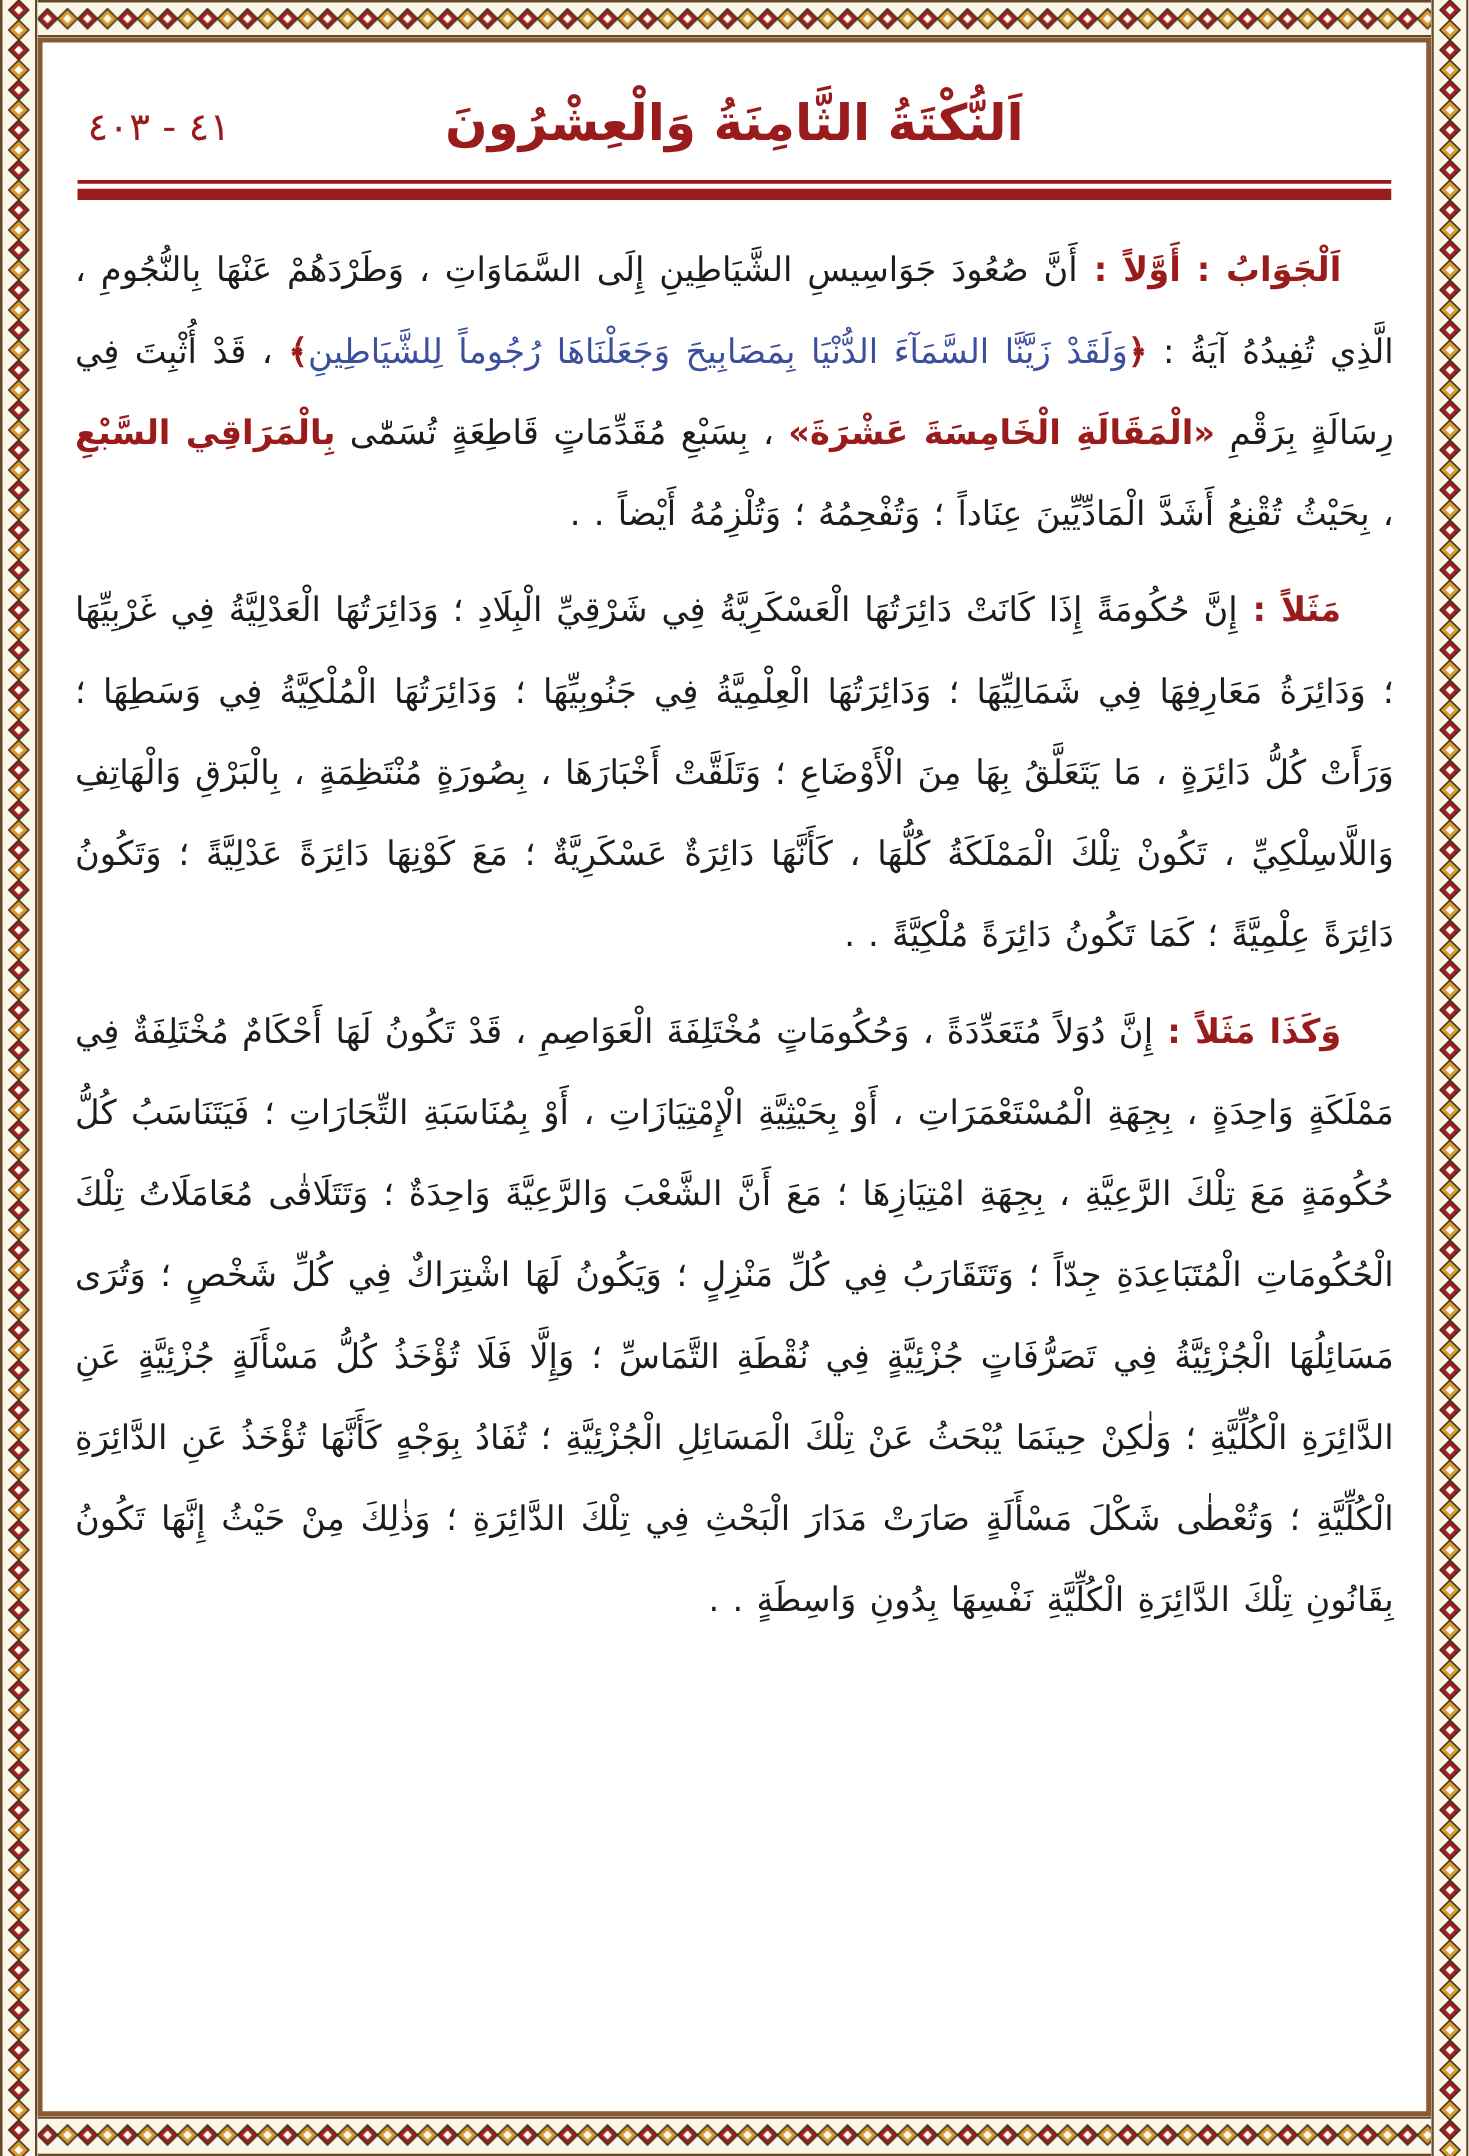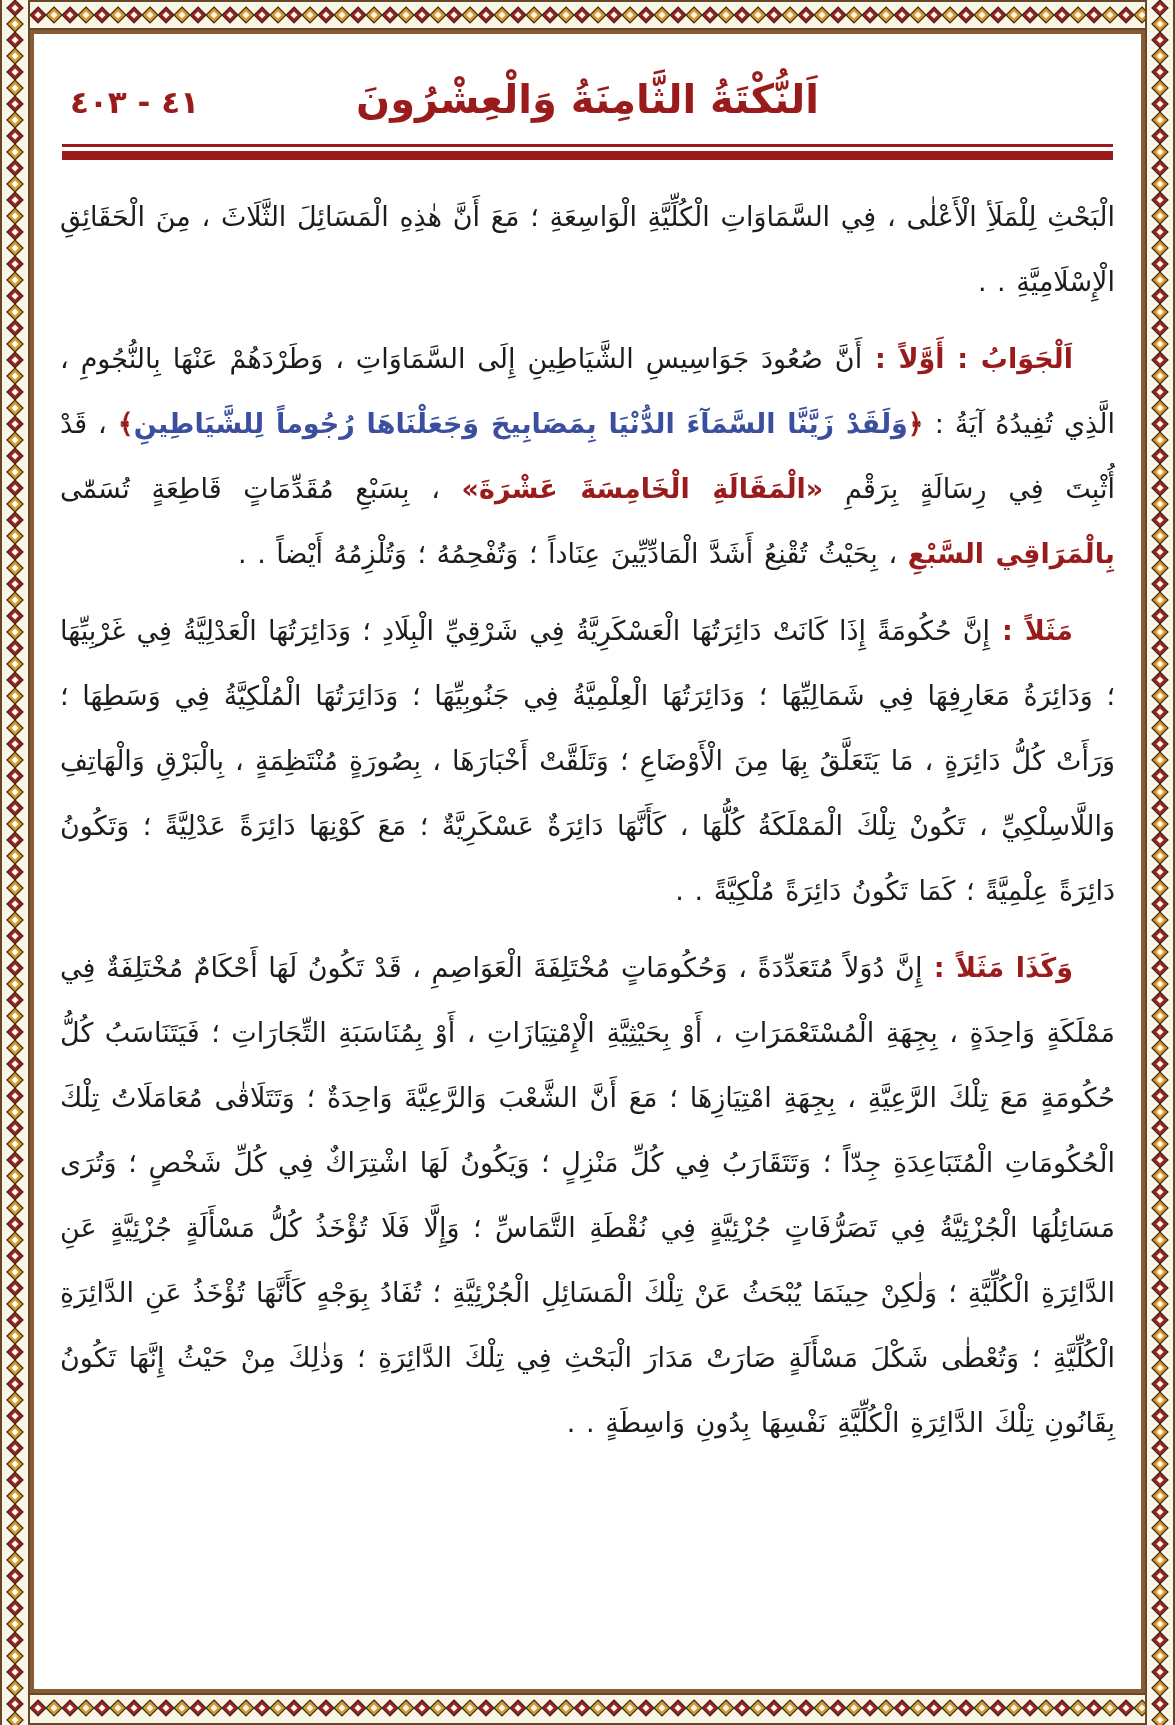--- a/index.html
+++ b/index.html
@@ -29,21 +29,21 @@
   .frame{
     position:absolute;left:30px;top:30px;right:30px;bottom:32px;
     border:4px solid var(--frame-brown);
     background:#ffffff;
     box-sizing:border-box;
     padding:24px 26px 0 26px;
   }
   .header{position:relative;height:82px;}
   .page-number{
     position:absolute;left:10px;top:26px;
-    color:var(--heading-red);font-weight:bold;font-size:31px;
+    color:var(--heading-red);font-weight:normal;font-size:31px;
     letter-spacing:1px;white-space:nowrap;
   }
   .page-title{
     text-align:center;color:var(--heading-red);
     font-weight:bold;font-size:40px;line-height:82px;
   }
   .header-rule{margin:4px 2px 0 2px;}
   .rule-thin{height:3px;background:var(--heading-red);}
   .rule-gap{height:4px;}
   .rule-thick{height:9px;background:var(--heading-red);}
@@ -51,21 +51,21 @@
     margin-top:24px;
     font-size:27px;line-height:65px;
     color:var(--text-black);
     text-align:justify;
     word-spacing:2px;
   }
   .para{margin:0 0 12px 0;}
   .para.indent{text-indent:42px;}
   .seg-black{color:var(--text-black);}
   .seg-red-bold{color:var(--heading-red);font-weight:bold;}
-  .seg-blue-bold{color:var(--verse-blue);font-weight:bold;}
+  .seg-blue-bold{color:var(--verse-blue);font-weight:normal;}
 </style>
 </head>
 <body>
 
 <div class="page">
 
   <svg class="band band-top" width="1115" height="30" viewBox="0 0 1115 30" preserveAspectRatio="none" aria-hidden="true">
     <defs>
       <pattern id="chainH" patternUnits="userSpaceOnUse" width="32" height="30">
         <rect width="32" height="30" class="pat-bg"></rect>
@@ -114,20 +114,19 @@
       <div class="page-title">اَلنُّكْتَةُ الثَّامِنَةُ وَالْعِشْرُونَ</div>
     </div>
 
     <div class="header-rule">
       <div class="rule-thin"></div>
       <div class="rule-gap"></div>
       <div class="rule-thick"></div>
     </div>
 
     <div class="body-text">
-        <p class="para"><span class="seg-black">الْبَحْثِ لِلْمَلَأِ الْأَعْلٰى ، فِي السَّمَاوَاتِ الْكُلِّيَّةِ الْوَاسِعَةِ ؛ مَعَ أَنَّ هٰذِهِ الْمَسَائِلَ الثَّلَاثَ ، مِنَ الْحَقَائِقِ الْإِسْلَامِيَّةِ . .</span></p>
         <p class="para indent"><span class="seg-red-bold">اَلْجَوَابُ : أَوَّلاً : </span><span class="seg-black">أَنَّ صُعُودَ جَوَاسِيسِ الشَّيَاطِينِ إِلَى السَّمَاوَاتِ ، وَطَرْدَهُمْ عَنْهَا بِالنُّجُومِ ، الَّذِي تُفِيدُهُ آيَةُ : </span><span class="seg-red-bold">﴿</span><span class="seg-blue-bold">وَلَقَدْ زَيَّنَّا السَّمَآءَ الدُّنْيَا بِمَصَابِيحَ وَجَعَلْنَاهَا رُجُوماً لِلشَّيَاطِينِ</span><span class="seg-red-bold">﴾</span><span class="seg-black"> ، قَدْ أُثْبِتَ فِي رِسَالَةٍ بِرَقْمِ </span><span class="seg-red-bold">«الْمَقَالَةِ الْخَامِسَةَ عَشْرَةَ»</span><span class="seg-black"> ، بِسَبْعِ مُقَدِّمَاتٍ قَاطِعَةٍ تُسَمّٰى </span><span class="seg-red-bold">بِالْمَرَاقِي السَّبْعِ</span><span class="seg-black"> ، بِحَيْثُ تُقْنِعُ أَشَدَّ الْمَادِّيِّينَ عِنَاداً ؛ وَتُفْحِمُهُ ؛ وَتُلْزِمُهُ أَيْضاً . .</span></p>
         <p class="para indent"><span class="seg-red-bold">مَثَلاً : </span><span class="seg-black">إِنَّ حُكُومَةً إِذَا كَانَتْ دَائِرَتُهَا الْعَسْكَرِيَّةُ فِي شَرْقِيِّ الْبِلَادِ ؛ وَدَائِرَتُهَا الْعَدْلِيَّةُ فِي غَرْبِيِّهَا ؛ وَدَائِرَةُ مَعَارِفِهَا فِي شَمَالِيِّهَا ؛ وَدَائِرَتُهَا الْعِلْمِيَّةُ فِي جَنُوبِيِّهَا ؛ وَدَائِرَتُهَا الْمُلْكِيَّةُ فِي وَسَطِهَا ؛ وَرَأَتْ كُلُّ دَائِرَةٍ ، مَا يَتَعَلَّقُ بِهَا مِنَ الْأَوْضَاعِ ؛ وَتَلَقَّتْ أَخْبَارَهَا ، بِصُورَةٍ مُنْتَظِمَةٍ ، بِالْبَرْقِ وَالْهَاتِفِ وَاللَّاسِلْكِيِّ ، تَكُونْ تِلْكَ الْمَمْلَكَةُ كُلُّهَا ، كَأَنَّهَا دَائِرَةٌ عَسْكَرِيَّةٌ ؛ مَعَ كَوْنِهَا دَائِرَةً عَدْلِيَّةً ؛ وَتَكُونُ دَائِرَةً عِلْمِيَّةً ؛ كَمَا تَكُونُ دَائِرَةً مُلْكِيَّةً . .</span></p>
         <p class="para indent"><span class="seg-red-bold">وَكَذَا مَثَلاً : </span><span class="seg-black">إِنَّ دُوَلاً مُتَعَدِّدَةً ، وَحُكُومَاتٍ مُخْتَلِفَةَ الْعَوَاصِمِ ، قَدْ تَكُونُ لَهَا أَحْكَامٌ مُخْتَلِفَةٌ فِي مَمْلَكَةٍ وَاحِدَةٍ ، بِجِهَةِ الْمُسْتَعْمَرَاتِ ، أَوْ بِحَيْثِيَّةِ الْإِمْتِيَازَاتِ ، أَوْ بِمُنَاسَبَةِ التِّجَارَاتِ ؛ فَيَتَنَاسَبُ كُلُّ حُكُومَةٍ مَعَ تِلْكَ الرَّعِيَّةِ ، بِجِهَةِ امْتِيَازِهَا ؛ مَعَ أَنَّ الشَّعْبَ وَالرَّعِيَّةَ وَاحِدَةٌ ؛ وَتَتَلَاقٰى مُعَامَلَاتُ تِلْكَ الْحُكُومَاتِ الْمُتَبَاعِدَةِ جِدّاً ؛ وَتَتَقَارَبُ فِي كُلِّ مَنْزِلٍ ؛ وَيَكُونُ لَهَا اشْتِرَاكٌ فِي كُلِّ شَخْصٍ ؛ وَتُرَى مَسَائِلُهَا الْجُزْئِيَّةُ فِي تَصَرُّفَاتٍ جُزْئِيَّةٍ فِي نُقْطَةِ التَّمَاسِّ ؛ وَإِلَّا فَلَا تُؤْخَذُ كُلُّ مَسْأَلَةٍ جُزْئِيَّةٍ عَنِ الدَّائِرَةِ الْكُلِّيَّةِ ؛ وَلٰكِنْ حِينَمَا يُبْحَثُ عَنْ تِلْكَ الْمَسَائِلِ الْجُزْئِيَّةِ ؛ تُفَادُ بِوَجْهٍ كَأَنَّهَا تُؤْخَذُ عَنِ الدَّائِرَةِ الْكُلِّيَّةِ ؛ وَتُعْطٰى شَكْلَ مَسْأَلَةٍ صَارَتْ مَدَارَ الْبَحْثِ فِي تِلْكَ الدَّائِرَةِ ؛ وَذٰلِكَ مِنْ حَيْثُ إِنَّهَا تَكُونُ بِقَانُونِ تِلْكَ الدَّائِرَةِ الْكُلِّيَّةِ نَفْسِهَا بِدُونِ وَاسِطَةٍ . .</span></p>
       </div>
 
   </div>
 </div>
 
 </body></html>

